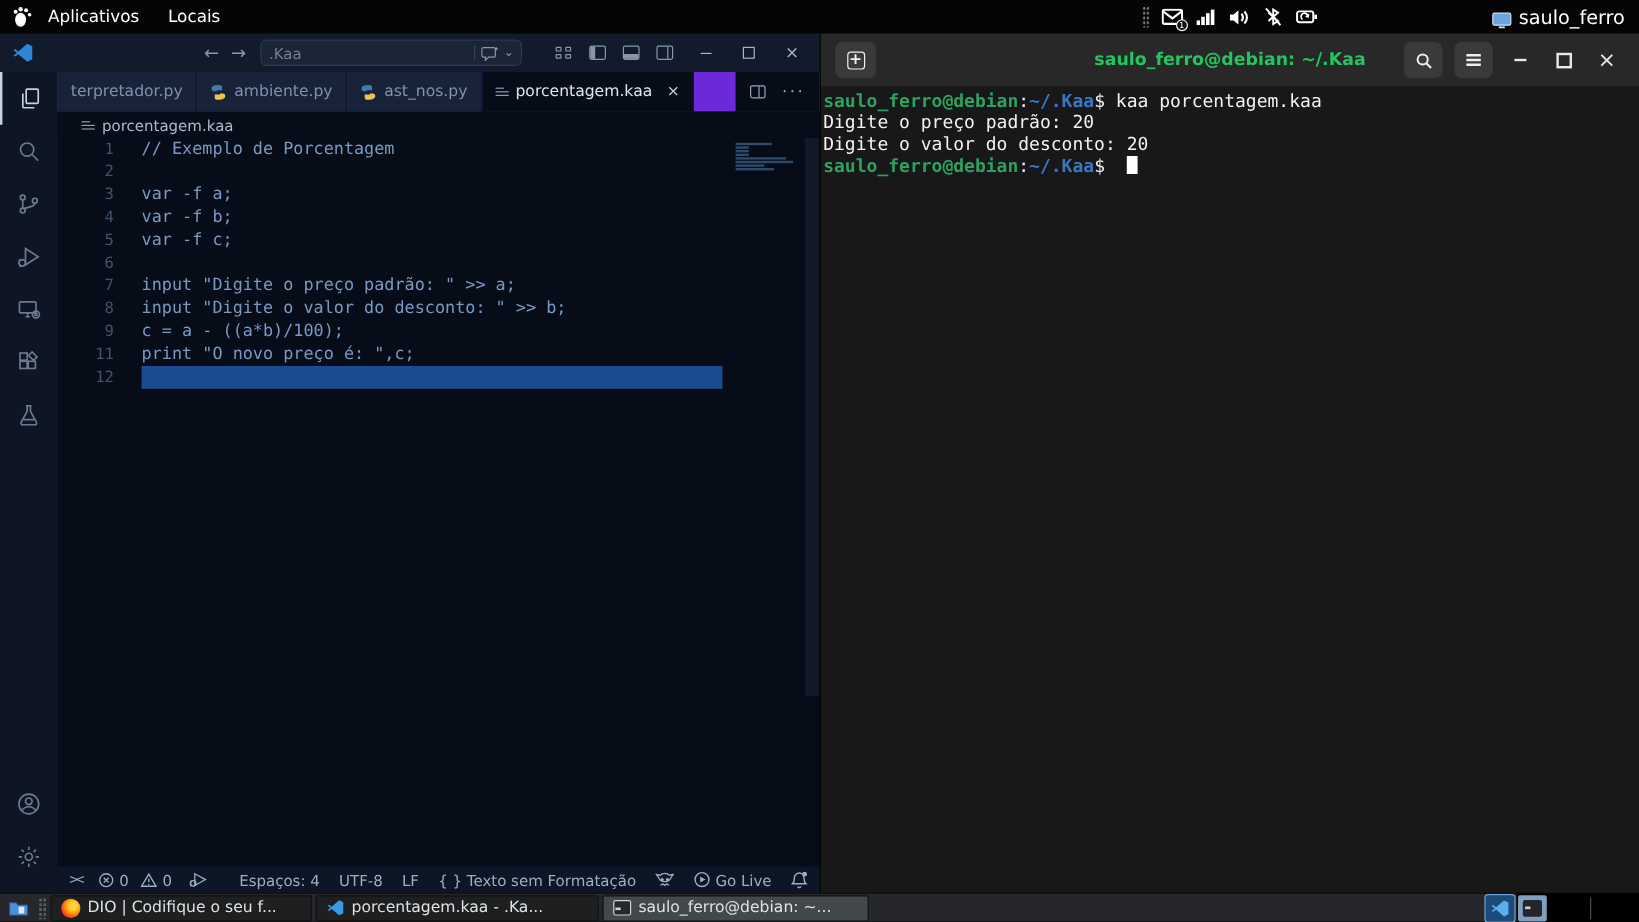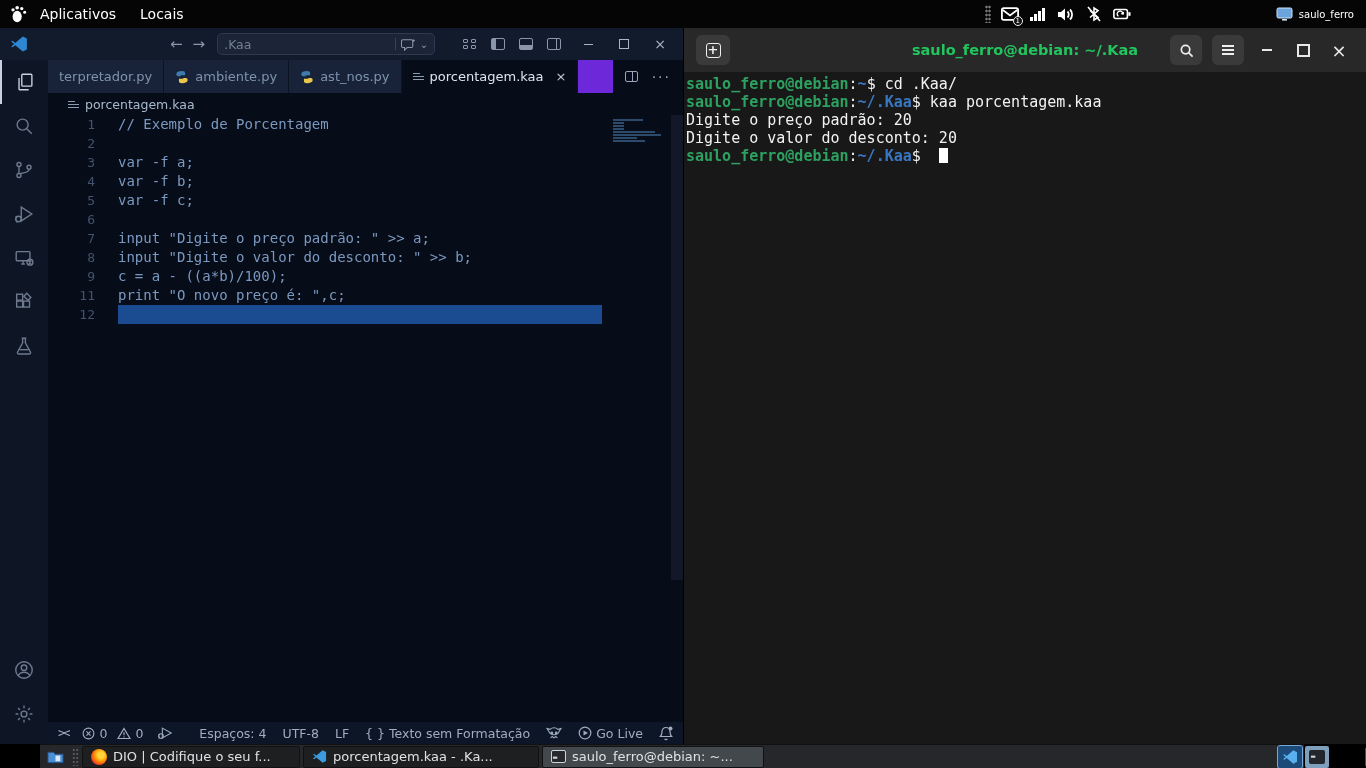--- a/index.html
+++ b/index.html
@@ -12,21 +12,21 @@
   .topbar .menu { font-size:14px; padding:0 12px; height:28px; display:flex; align-items:center; cursor:pointer; }
   .foot-icon { width:20px; height:20px; margin-left:8px; }
   .topbar-right { margin-left:auto; display:flex; align-items:center; gap:10px; padding-right:8px; }
   .grip { width:6px; height:18px;
           background-image:radial-gradient(#777 1px, transparent 1.2px);
           background-size:3px 4px; }
   .tb-icon { width:18px; height:18px; display:flex; align-items:center; justify-content:center; position:relative; }
   .mail-badge { position:absolute; right:-4px; bottom:-3px; width:10px; height:10px; background:#111;
                 border:1px solid #eee; border-radius:50%; font-size:7px; line-height:8px; text-align:center; color:#fff; }
   .clock { font-size:14px; padding:0 4px;margin-top:44px; }
-  .user { font-size:10px; display:flex; align-items:center; gap:6px; padding-right:4px; }
+  .user { font-size:16px; display:flex; align-items:flex-end; gap:6px; padding-right:4px; }
 
   
   .windows { position:absolute; top:28px; left:0; width:1366px; height:716px; display:flex; }
 
   
   .vscode { width:683px; height:716px; display:flex; flex-direction:column; background:#070c19; position:relative; }
   .vs-titlebar { height:32px; background:#121b2c; display:flex; align-items:center; flex:none; }
   .vs-logo { width:18px; height:18px; margin:0 14px 0 10px; }
   .nav-arrows { display:flex; gap:10px; color:#8a97ab; font-size:15px; margin-left:128px; }
   .nav-arrows span { cursor:pointer; }
@@ -107,21 +107,21 @@
   .t-close { font-size:18px; }
 
   .term-body { flex:1; padding:3px 2px; font-family:"DejaVu Sans Mono","Liberation Mono",monospace;
                font-size:15px; line-height:18px; color:#f2f2f2; }
   .t-user { color:#2da160; font-weight:bold; }
   .t-path { color:#3a77c2; font-weight:bold; }
   .t-cursor { display:inline-block; width:9px; height:15px; background:#fff; vertical-align:-2px; margin-left:9px; }
 
   
   .taskbar { position:absolute; left:0; bottom:0; width:1264px; height:24px; background:#25272a;
-             display:flex; align-items:center; border-top:1px solid #101112;margin-left:40px; }
+             display:flex; align-items:center; border-top:1px solid #101112; }
   .fm-launcher { width:22px; height:20px; margin-left:4px; display:flex; align-items:center; justify-content:center; cursor:pointer; }
   .tb-grip { width:7px; height:18px; margin-left:6px;
              background-image:radial-gradient(#5a5d60 1px, transparent 1.2px); background-size:3.5px 4px; }
   .task-btn { height:22px; margin-left:3px; display:flex; align-items:center; gap:6px; padding:0 8px;
               background:#1d1f21; border:1px solid #101112; border-radius:2px; color:#dfe1e3;
               font-size:13px; cursor:pointer; white-space:nowrap; overflow:hidden; }
   .task-btn.active { background:#43484d; }
   .task-btn .lbl { overflow:hidden; text-overflow:ellipsis; }
   .ff-icon { width:16px; height:16px; border-radius:50%; flex:none;
              background:radial-gradient(circle at 62% 38%, #ffd43b 0 22%, #ff9500 45%, #e8222f 80%, #a01e6c 100%); }
@@ -479,21 +479,20 @@
           <svg width="14" height="12" viewBox="0 0 14 12" stroke="#eee" stroke-width="2">
               <path d="M1 2h12M1 6h12M1 10h12"></path>
             </svg>
         </div>
         <span class="t-min"></span>
         <span class="t-max"></span>
         <span class="t-close">×</span>
       </div>
     </div>
     <div class="term-body">
-      <div><span class="t-user">saulo_ferro@debian</span><span>:</span><span class="t-path">~</span><span>$ cd .Kaa/</span></div>
       <div><span class="t-user">saulo_ferro@debian</span><span>:</span><span class="t-path">~/.Kaa</span><span>$ kaa porcentagem.kaa</span></div>
       <div><span>Digite o preço padrão: 20</span></div>
       <div><span>Digite o valor do desconto: 20</span></div>
       <div><span class="t-user">saulo_ferro@debian</span><span>:</span><span class="t-path">~/.Kaa</span><span>$ </span><span class="t-cursor"></span></div>
     </div>
   </div>
 </div>
 
 <div class="taskbar">
   <div class="fm-launcher">

